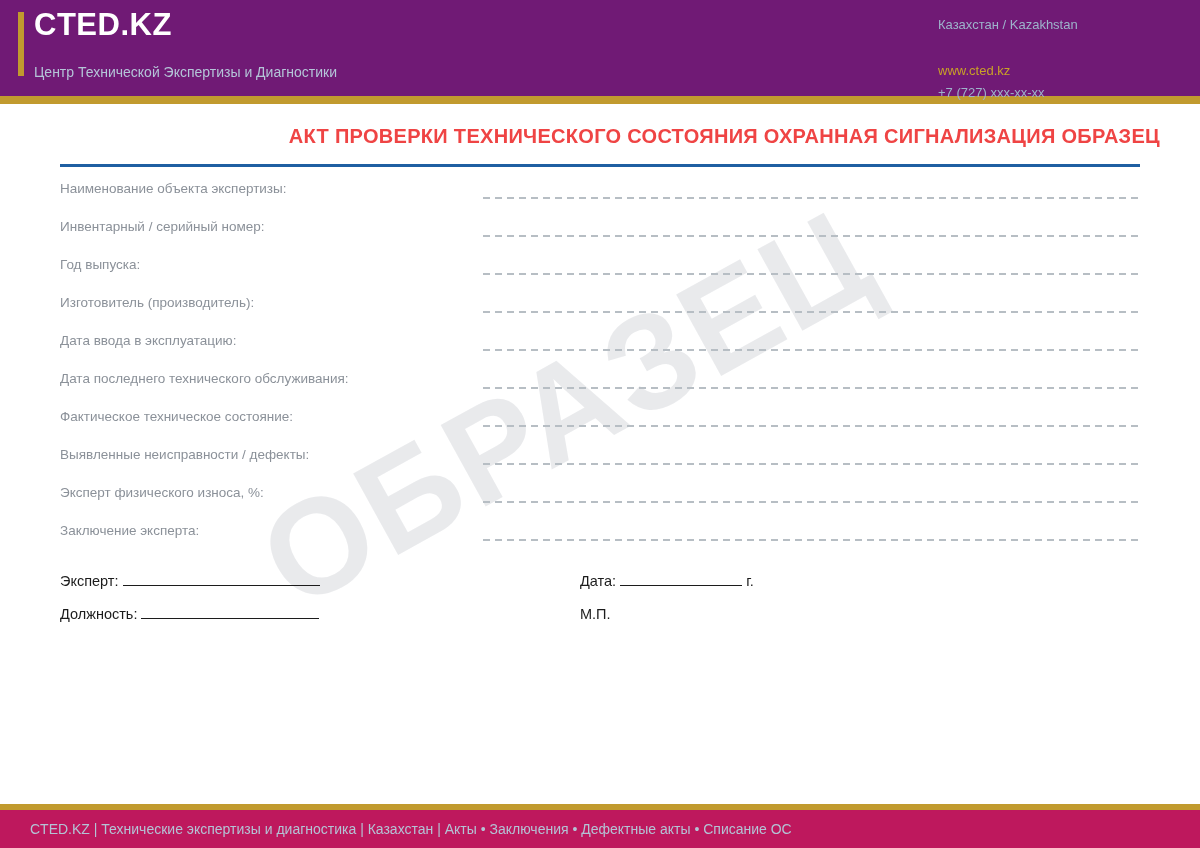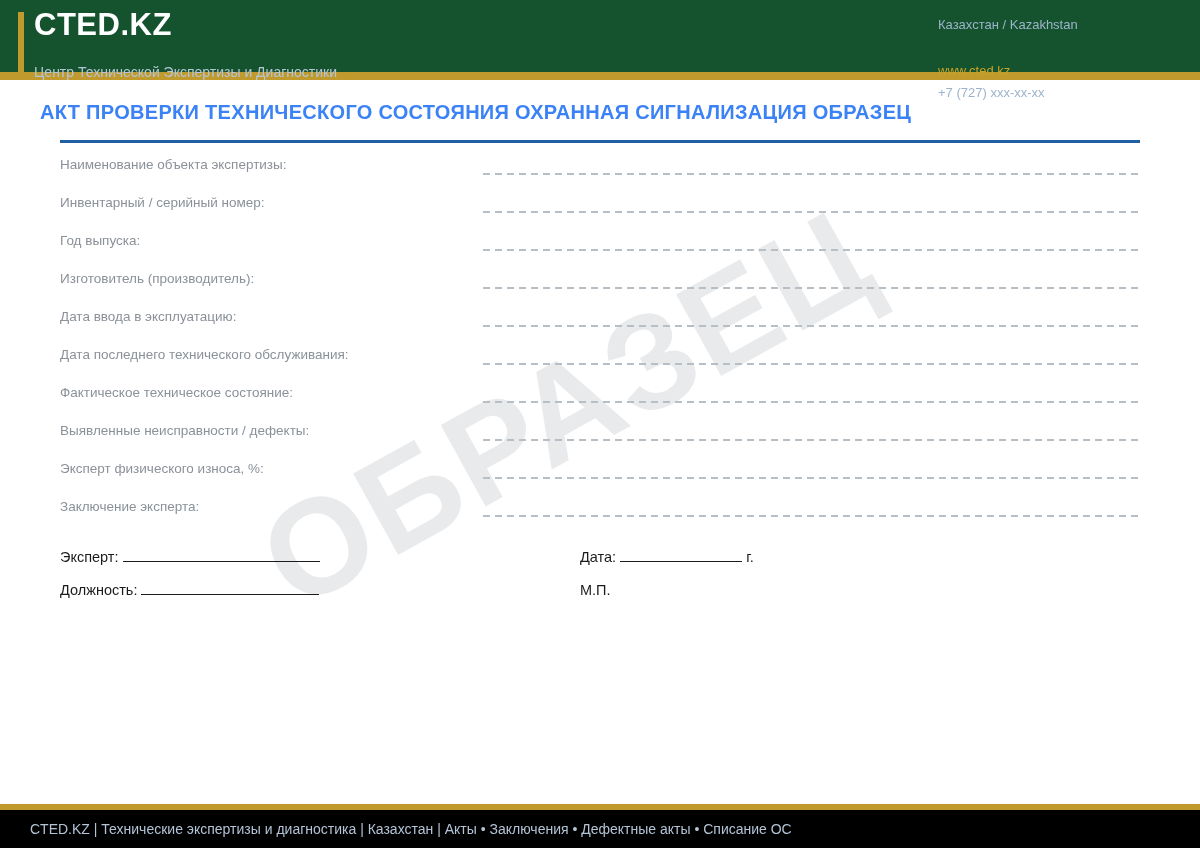--- a/index.html
+++ b/index.html
@@ -7,22 +7,22 @@
   .page {
     position:relative;
     width:1200px; height:848px;
     background:#ffffff;
     font-family:"Liberation Sans", sans-serif;
     overflow:hidden;
   }
   
   .header {
     position:relative;
-    height:72px;
-    background:#14532d;
+    height:96px;
+    background:#701a75;
   }
   .header-accent {
     position:absolute; left:18px; top:12px;
     width:6px; height:64px;
     background:#c19a2e;
   }
   .logo {
     position:absolute; left:34px; top:7px;
     font-size:31px; font-weight:bold; color:#ffffff;
     letter-spacing:0.5px;
@@ -33,23 +33,23 @@
   }
   .header-right {
     position:absolute; left:938px; top:14px;
     font-size:13px; line-height:22px; color:#9db3cb;
   }
   .header-right .site { color:#c9a227; text-decoration:none; display:block; cursor:pointer;margin-top:24px; }
   .gold-stripe { height:8px; background:#c19a2e; }
   
   .doc-title {
     margin:21px 40px 0;
-    text-align:left;
+    text-align:right;
     font-size:20px; font-weight:bold;
-    color:#3b82f6; letter-spacing:0.3px;
+    color:#ef4444; letter-spacing:0.3px;
     white-space:nowrap;
   }
   .title-rule {
     margin:16px 60px 0;
     height:3px; background:#1f5fa2;
   }
   
   .form-area { position:relative; margin:9px 60px 0; z-index:2;text-decoration:underline; }
   .form-row { position:relative; height:38px; }
   .row-label {
@@ -79,21 +79,21 @@
     transform:translate(-50%,-50%) rotate(-29deg);
     font-size:135px; font-weight:bold;
     color:#6b7280; opacity:0.14;
     letter-spacing:3px; white-space:nowrap;
     z-index:1; pointer-events:none;
   }
   
   .footer { position:absolute; left:0; right:0; bottom:0; }
   .footer-gold { height:6px; background:#c19a2e; }
   .footer-bar {
-    height:38px; background:#000000;
+    height:38px; background:#be185d;
     display:flex; align-items:center;
     padding-left:30px;
     font-size:14px; color:#b4c3d5;
   }
 </style>
 </head>
 <body>
 
 <div class="page">
 

